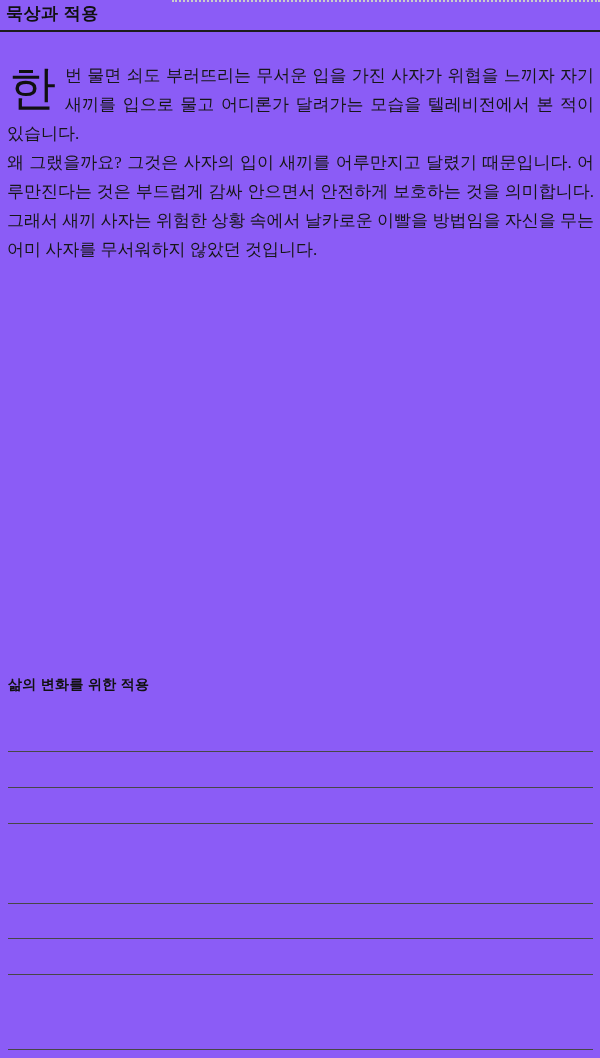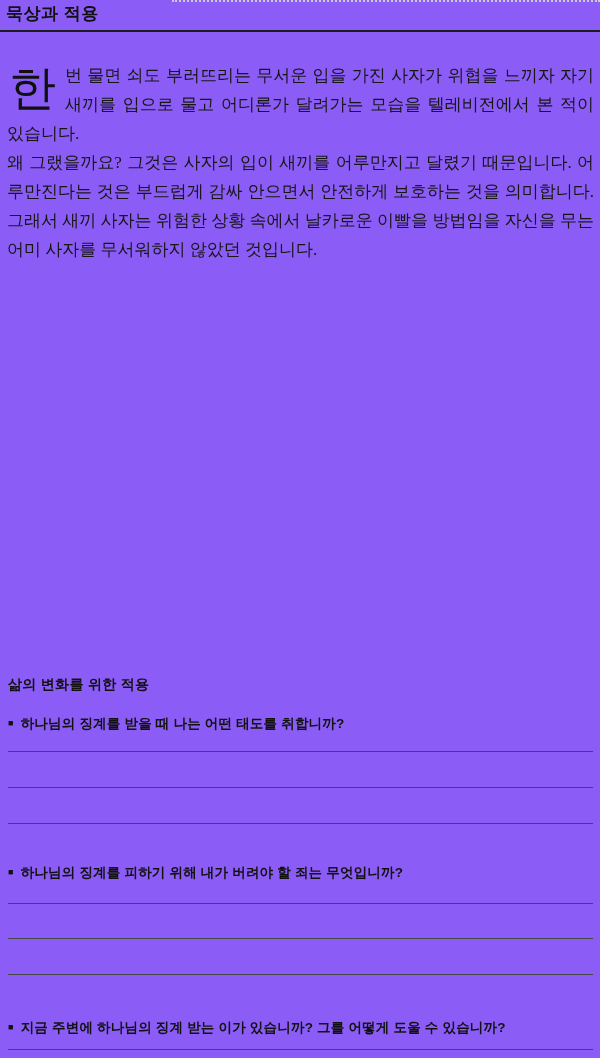--- a/index.html
+++ b/index.html
@@ -88,32 +88,23 @@
   <div class="title">묵상과 적용</div>
   <div class="rule"></div>
 
   <div class="body-text">
     <p><span class="dropcap">한</span><span>번 물면 쇠도 부러뜨리는 무서운 입을 가진 사자가 위협을 느끼자 자기 새끼를 입으로 물고 어디론가 달려가는 모습을 텔레비전에서 본 적이 있습니다.</span></p>
     <p>왜 그랬을까요? 그것은 사자의 입이 새끼를 어루만지고 달렸기 때문입니다. 어루만진다는 것은 부드럽게 감싸 안으면서 안전하게 보호하는 것을 의미합니다. 그래서 새끼 사자는 위험한 상황 속에서 날카로운 이빨을 방법임을 자신을 무는 어미 사자를 무서워하지 않았던 것입니다.</p>
   </div>
 
   <div class="app-header">삶의 변화를 위한 적용</div>
 
-  <div class="question q1">
-    <span class="bullet">■</span><span>하나님의 징계를 받을 때 나는 어떤 태도를 취합니까?</span>
-  </div>
   <div class="ans-line l1"></div>
   <div class="ans-line l2"></div>
   <div class="ans-line l3"></div>
 
-  <div class="question q2">
-    <span class="bullet">■</span><span>하나님의 징계를 피하기 위해 내가 버려야 할 죄는 무엇입니까?</span>
-  </div>
   <div class="ans-line l4"></div>
   <div class="ans-line l5"></div>
   <div class="ans-line l6"></div>
 
-  <div class="question q3">
-    <span class="bullet">■</span><span>지금 주변에 하나님의 징계 받는 이가 있습니까? 그를 어떻게 도울 수 있습니까?</span>
-  </div>
   <div class="ans-line l7"></div>
 
 </div>
 
 </body></html>

